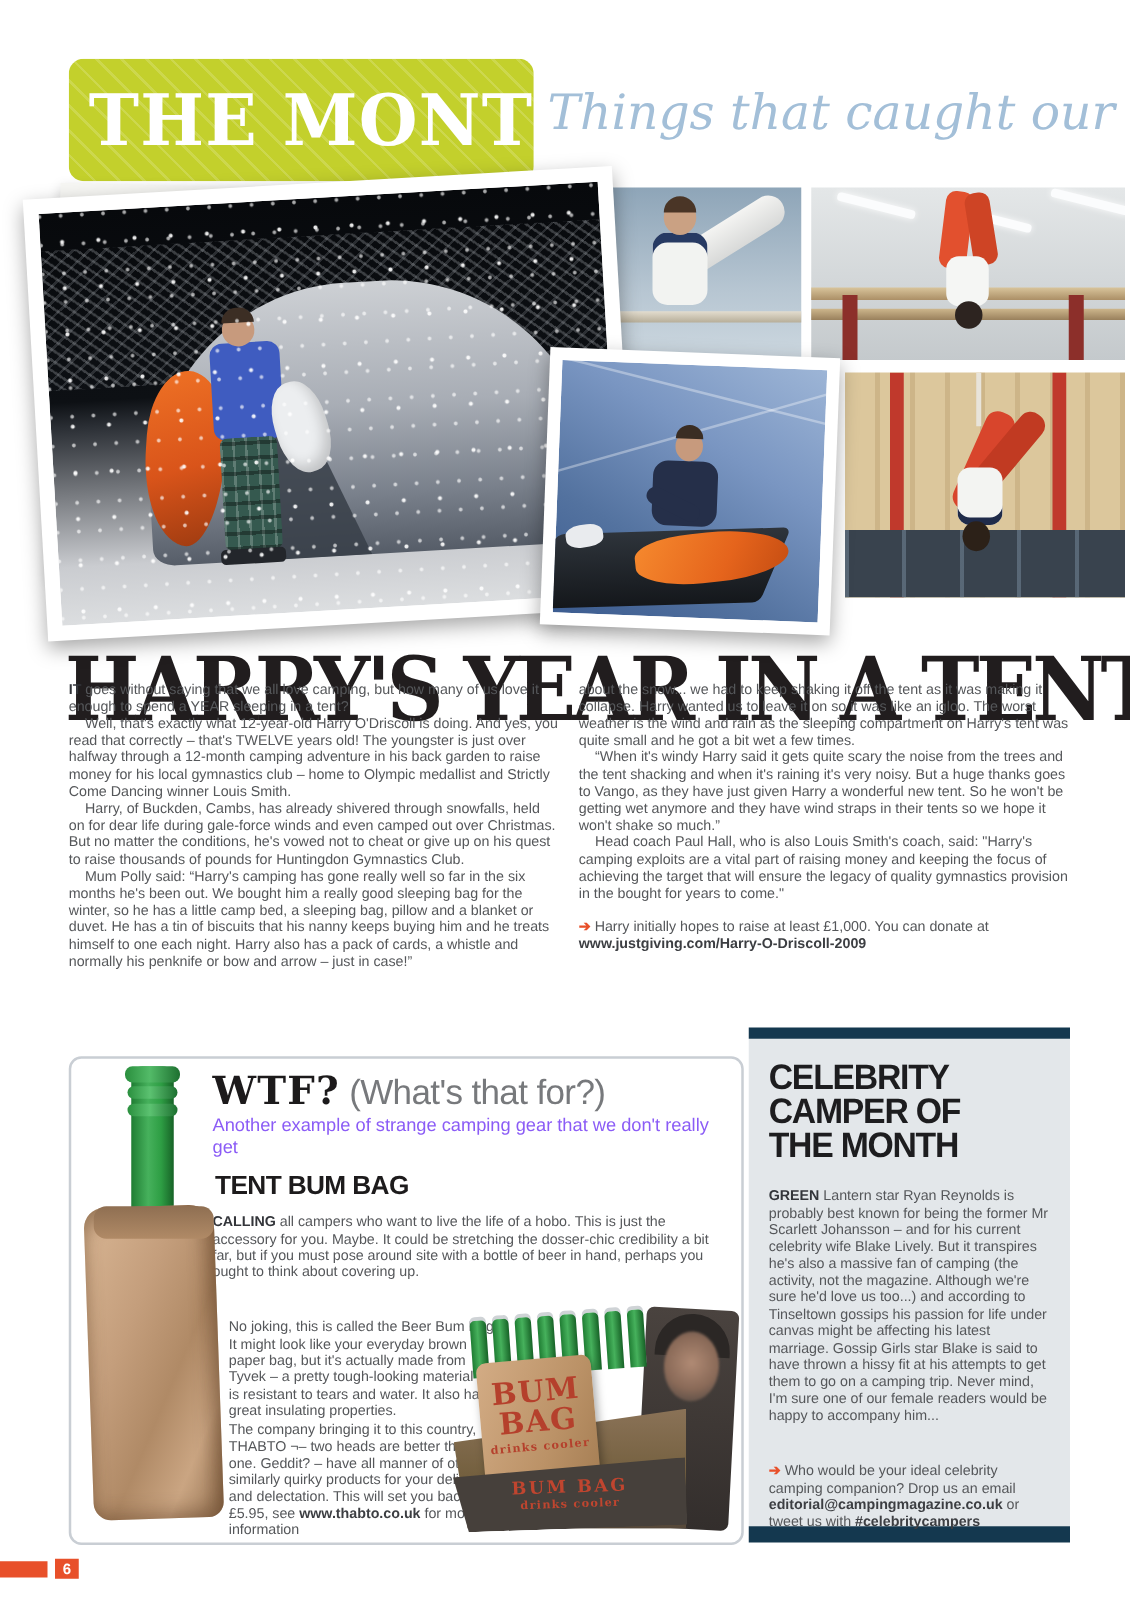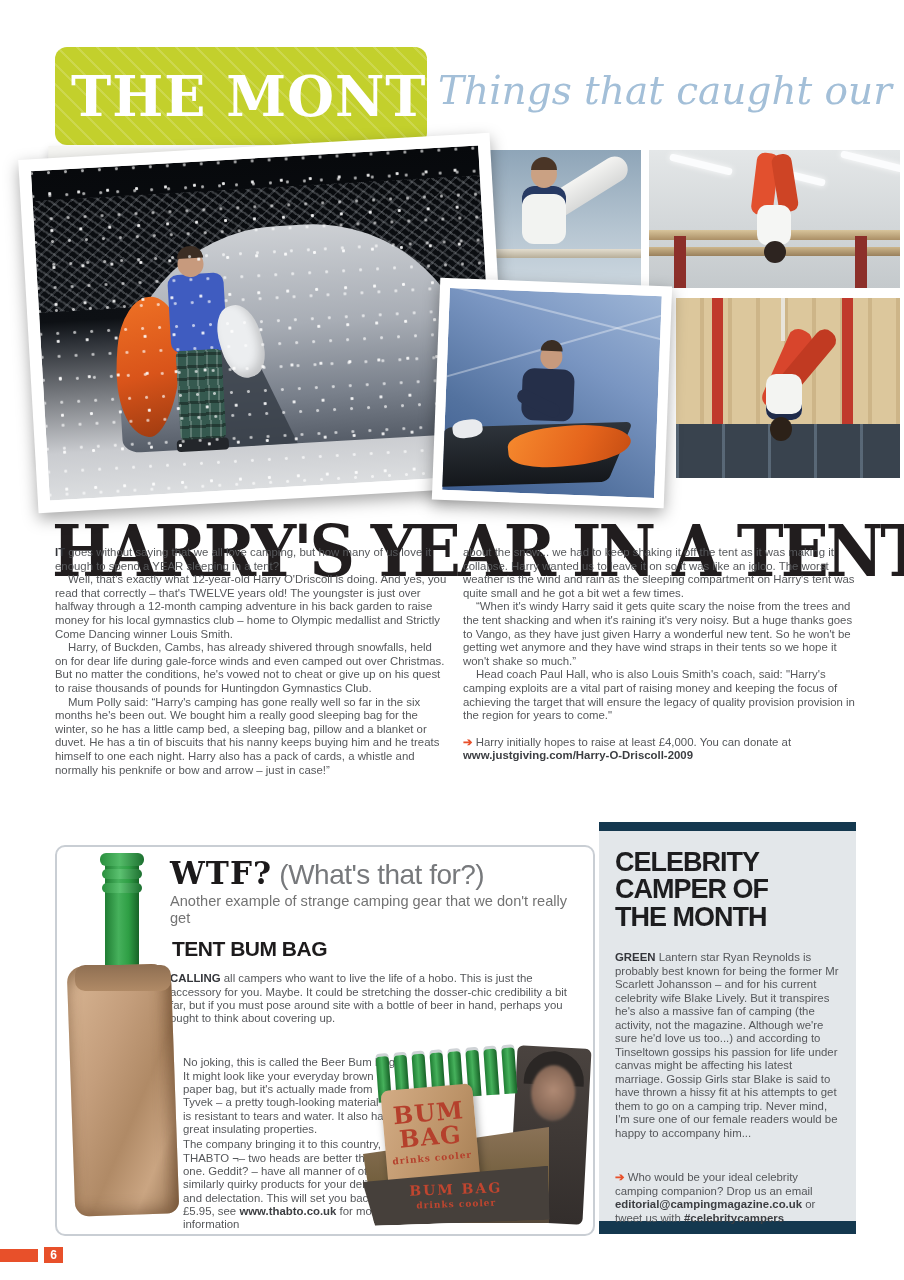--- a/index.html
+++ b/index.html
@@ -115,21 +115,21 @@
   .donate{margin-top:13px !important;}
   .arrow{color:#e8502a;font-weight:bold;}
   .boldlink{font-weight:bold;color:#3c3e42;}
 
   
   .wtf-box{position:absolute;left:55px;top:845px;width:536px;height:387px;background:#fff;
            border:2px solid #c9ced4;border-radius:10px;}
   .wtf-title{position:absolute;left:113px;top:8px;white-space:nowrap;text-align:center;}
   .wtf-title .wtf{font-family:"DejaVu Serif",serif;font-weight:bold;font-size:31px;color:#1c1a1b;letter-spacing:1px;}
   .wtf-title .note{font-size:28px;color:#77797c;letter-spacing:-0.5px;}
-  .wtf-sub{position:absolute;left:113px;top:46px;width:420px;font-size:14.6px;line-height:17px;color:#737373;}
+  .wtf-sub{position:absolute;left:113px;top:46px;width:420px;font-size:14.6px;line-height:17px;color:#8b5cf6;}
   .wtf-head{position:absolute;left:115px;top:90px;font-size:21px;font-weight:bold;color:#1d1b1c;letter-spacing:-0.5px;}
   .wtf-p1{position:absolute;left:113px;top:114px;width:400px;font-size:11.4px;line-height:13.3px;color:#55575a;}
   .wtf-p2{position:absolute;left:126px;top:198px;width:218px;font-size:11.4px;line-height:13.3px;color:#55575a;}
   .wtf-p3{position:absolute;left:126px;top:280px;width:212px;font-size:11.4px;line-height:13.3px;color:#55575a;}
 
   
   .bottle-art{position:absolute;left:14px;top:6px;width:104px;height:372px;}
   .neck{position:absolute;left:34px;top:0;width:34px;height:128px;border-radius:9px 9px 0 0;
         background:linear-gradient(90deg,#1f7d33,#46b15c 40%,#2e9e44 70%,#176327);}
   .lip{position:absolute;left:29px;top:0;width:44px;height:13px;border-radius:6px;background:linear-gradient(90deg,#2a8f3e,#53bb68 45%,#1d7030);}
@@ -269,22 +269,22 @@
   <div class="cols">
     <div class="col">
       <p><span class="lead">IT</span><span> goes without saying that we all love camping, but how many of us love it enough to spend a YEAR sleeping in a tent?</span></p>
       <p class="ind">Well, that's exactly what 12-year-old Harry O'Driscoll is doing. And yes, you read that correctly – that's TWELVE years old! The youngster is just over halfway through a 12-month camping adventure in his back garden to raise money for his local gymnastics club – home to Olympic medallist and Strictly Come Dancing winner Louis Smith.</p>
       <p class="ind">Harry, of Buckden, Cambs,  has already shivered through snowfalls, held on for dear life during gale-force winds and even camped out over Christmas. But no matter the conditions, he's vowed not to cheat or give up on his quest to raise thousands of pounds for Huntingdon Gymnastics Club.</p>
       <p class="ind">Mum Polly said: “Harry's camping has gone really well so far in the six months he's been out. We bought him a really good sleeping bag for the winter, so he has a little camp bed, a sleeping bag, pillow and a blanket or duvet. He has a tin of biscuits that his nanny keeps buying him and he treats himself to one each night. Harry also has a pack of cards, a whistle and normally his penknife or bow and arrow – just in case!”</p>
     </div>
     <div class="col">
       <p>about the snow... we had to keep shaking it off the tent as it was making it collapse. Harry wanted us to leave it on so it was like an igloo.  The worst weather is the wind and rain as the sleeping compartment on Harry's tent was quite small and he got a bit wet a few times.</p>
       <p class="ind">“When it's windy Harry said it gets quite scary the noise from the trees and the tent shacking and when it's raining it's very noisy.  But a huge thanks goes to Vango, as they have just given Harry a wonderful new tent. So he won't be getting wet anymore and they have wind straps in their tents so we hope it won't shake so much.”</p>
-      <p class="ind">Head coach Paul Hall, who is also Louis Smith's coach, said: "Harry's camping exploits are a vital part of raising money and keeping the focus of achieving the target that will ensure the legacy of quality provision provision in the region for years to come."</p>
-      <p class="donate"><span class="arrow">➔</span><span> Harry initially hopes to raise at least £4,000. You can donate at </span><span class="boldlink">www.justgiving.com/Harry-O-Driscoll-2009</span></p>
+      <p class="ind">Head coach Paul Hall, who is also Louis Smith's coach, said: "Harry's camping exploits are a vital part of raising money and keeping the focus of achieving the target that will ensure the legacy of quality gymnastics provision in the bought for years to come."</p>
+      <p class="donate"><span class="arrow">➔</span><span> Harry initially hopes to raise at least £1,000. You can donate at </span><span class="boldlink">www.justgiving.com/Harry-O-Driscoll-2009</span></p>
     </div>
   </div>
 
   <div class="wtf-box">
     <div class="wtf-title">
       <span class="wtf">WTF?</span><span class="note"> (What's that for?)</span>
     </div>
     <div class="wtf-sub">Another example of strange camping gear that we don't really get</div>
     <div class="wtf-head">TENT BUM BAG</div>
     <p class="wtf-p1"><span class="lead">CALLING</span><span> all campers who want to live the life of a hobo. This is just the accessory for you. Maybe. It could be stretching the dosser-chic credibility a bit far, but if you must pose around site with a bottle of beer in hand, perhaps you ought to think about covering up.</span></p>

